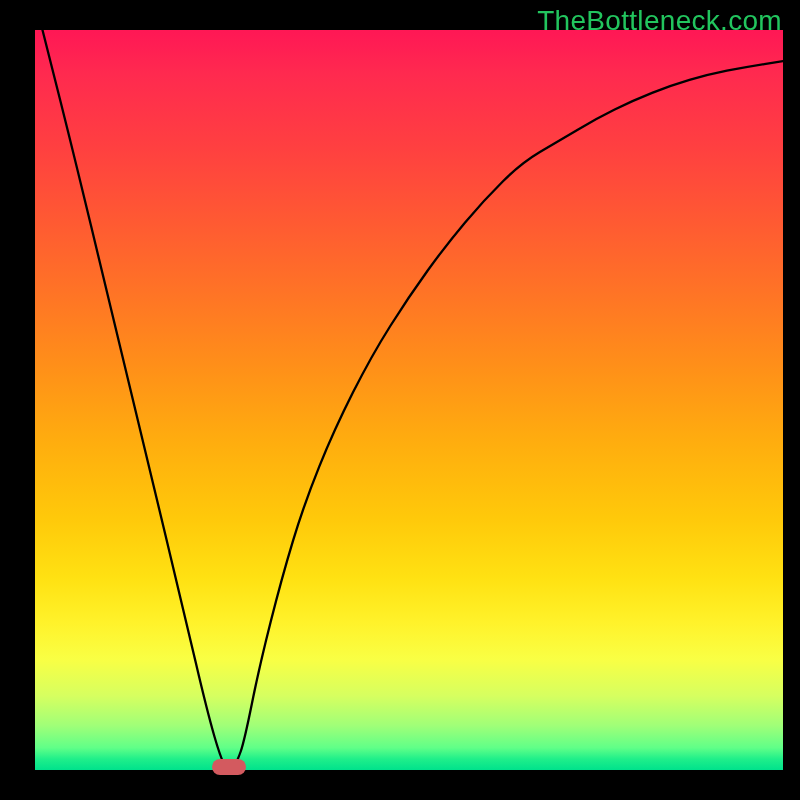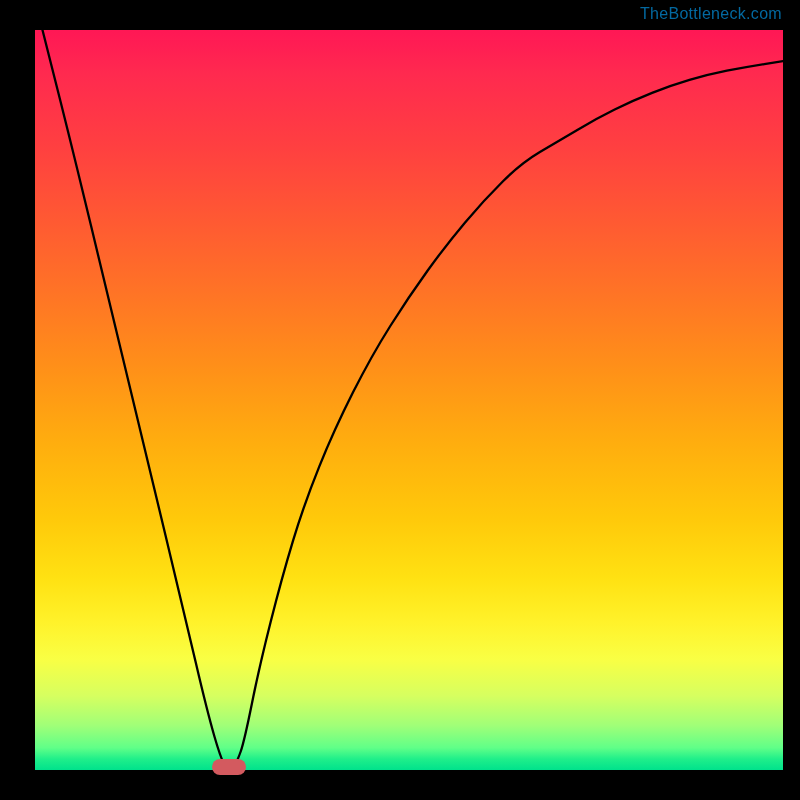--- a/index.html
+++ b/index.html
@@ -8,22 +8,22 @@
       height: 800px;
       background: #000;
       font-family: Arial, sans-serif;
       overflow: hidden;
       position: relative;
     }
     .watermark {
       position: absolute;
       top: 5px;
       right: 18px;
-      color: #0369a1;
-      font-size: 16px;
+      color: #22c55e;
+      font-size: 28px;
       font-weight: normal;
       letter-spacing: 0.3px;
       z-index: 10;
     }
     .chart-area {
       position: absolute;
       left: 35px;
       top: 30px;
       width: 748px;
       height: 740px;

